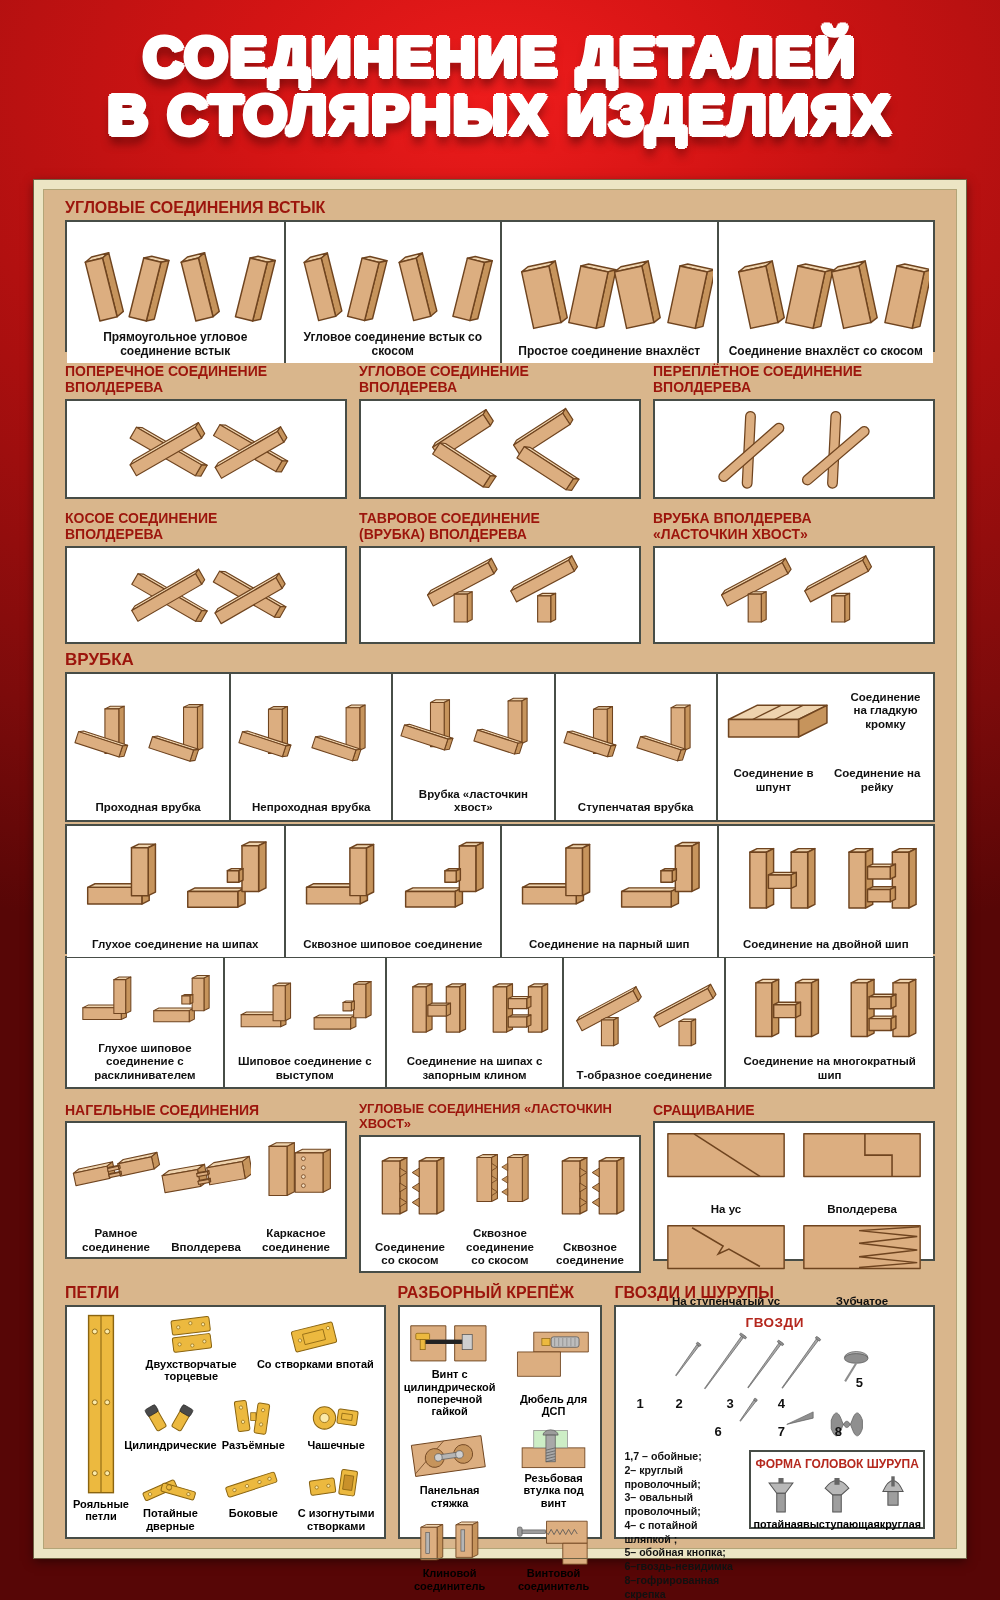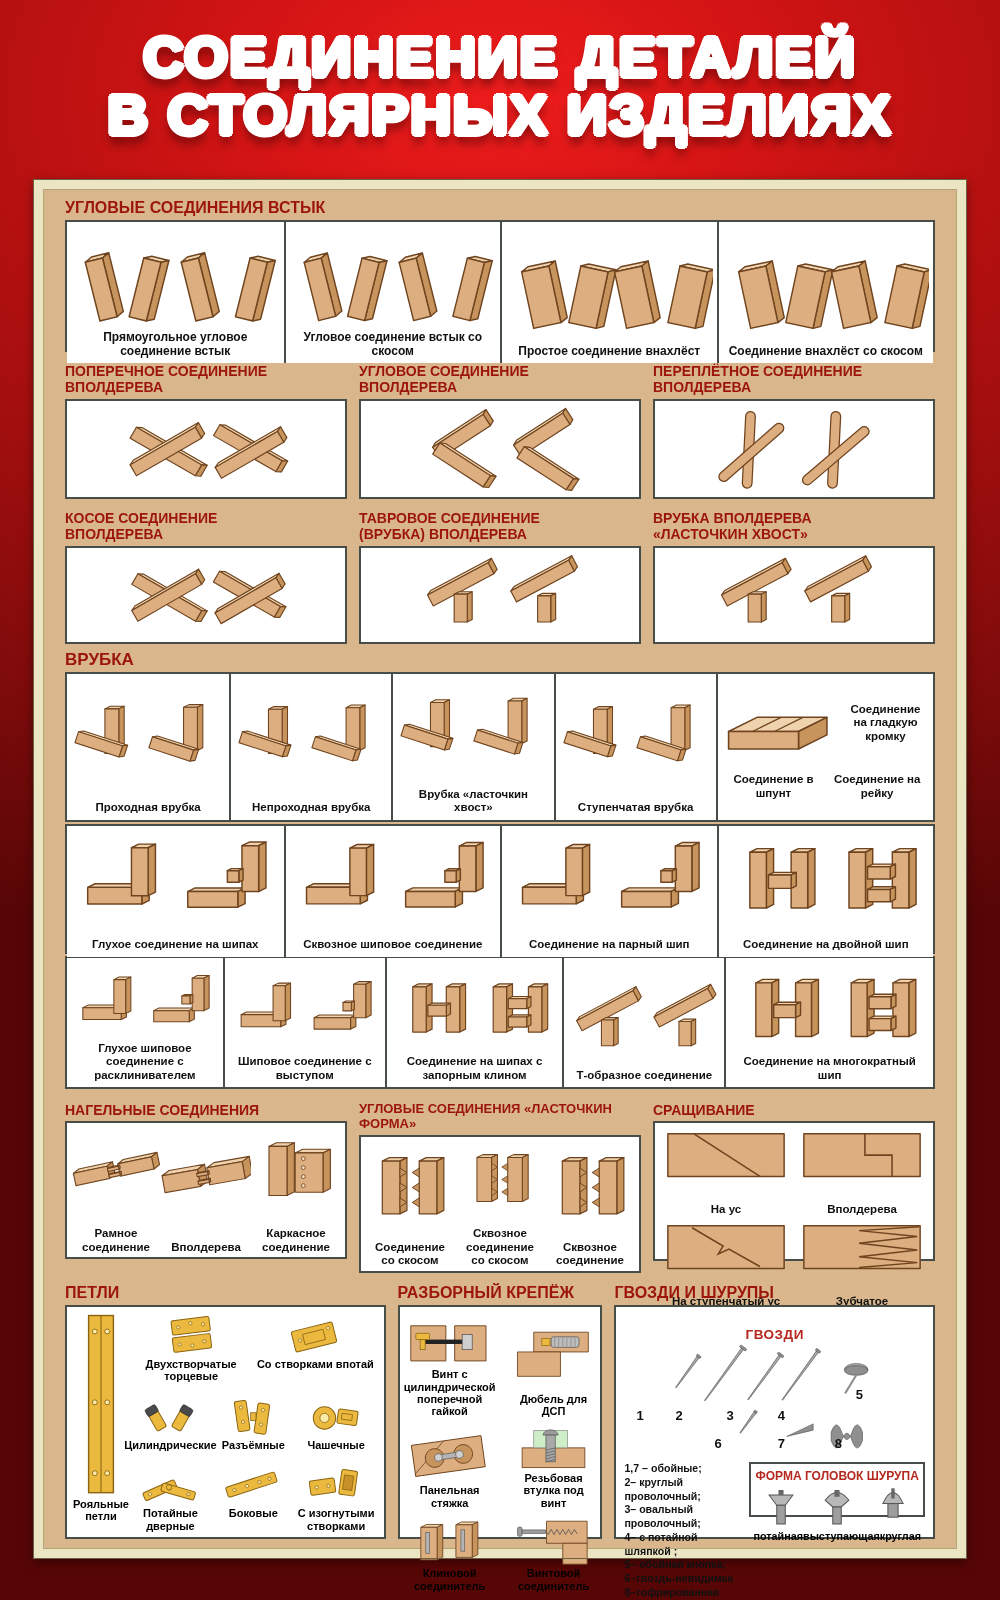--- a/index.html
+++ b/index.html
@@ -22,41 +22,41 @@
   .panel:first-child{border-left:none;}
   .panel svg{display:block;width:100%;flex:1 1 auto;min-height:0;}
   .cap{font-weight:bold;font-size:12px;text-align:center;line-height:1.18;color:#101010;padding:0 3px;}
   .cap.tiny{font-size:11.5px;}
   .cols3{display:grid;grid-template-columns:1fr 1fr 1fr;column-gap:12px;}
   .colhead{height:38px;display:flex;align-items:flex-start;}
   .pbox{background:#fff;border:2px solid #474d47;display:flex;align-items:center;justify-content:center;padding:2px;}
   .pbox svg{display:block;width:100%;height:100%;}
   .h96{height:92px;} .h94{height:90px;}
   .rowgap{height:9px;} .rowgap2{height:11px;}
-  .edge-panel{justify-content:flex-start;padding:16px 4px 2px;}
+  .edge-panel{justify-content:flex-start;padding:4px 4px 2px;}
   .edge-top{display:flex;width:100%;align-items:center;}
   .edge-top svg{width:58%;flex:none;}
   .edge-top .cap{flex:1;}
   .edge-bot{display:flex;width:100%;flex:1;}
   .edge-item{flex:1;display:flex;flex-direction:row;justify-content:flex-end;align-items:center;}
   .edge-item svg{width:92%;flex:1;min-height:0;}
   .itemcol{display:flex;flex-direction:column;align-items:center;justify-content:flex-end;min-width:0;gap:20px;}
   .itemcol svg{display:block;width:100%;flex:1 1 auto;min-height:0;}
   .bot-panel{background:#fff;border:2px solid #474d47;height:234px;box-sizing:border-box;padding:5px 6px;display:flex;}
   .hinge-left{width:56px;display:flex;flex-direction:column;align-items:center;}
   .hinge-left svg{width:42px;height:186px;}
   .hinge-right{flex:1;display:flex;flex-direction:column;justify-content:space-between;min-width:0;}
   .hrow{display:flex;}
   .hitem{flex:1;display:flex;flex-direction:column;align-items:center;min-width:0;}
   .hitem svg{width:78px;height:46px;}
   .hlab{font-weight:bold;font-size:11px;text-align:center;line-height:1.12;}
   .fwgrid{flex:1;display:grid;grid-template-columns:1.08fr 1fr;gap:2px 19px;}
   .fitem{display:flex;flex-direction:column;align-items:center;justify-content:flex-end;min-width:0;}
   .fitem svg{width:96%;flex:1;min-height:0;}
-  .nails-panel{flex-direction:column;padding:20px 8px;}
+  .nails-panel{flex-direction:column;padding:8px 8px;}
   .gvh{color:#b5281e;font-weight:bold;font-size:13.5px;text-align:center;letter-spacing:.5px;}
   .nails-fig{position:relative;height:118px;}
   .nails-fig svg{width:100%;height:100%;display:block;}
   .nnum{position:absolute;font-weight:bold;font-size:13px;color:#111;}
   .gv-bottom{flex:1;display:flex;gap:7px;margin-top:2px;min-height:0;}
   .legend{width:118px;font-weight:bold;font-size:10.6px;line-height:1.3;color:#111;}
   .legend span{display:block;}
   .screwbox{flex:1;border:2px solid #474d47;display:flex;flex-direction:column;align-items:center;padding:3px 2px 4px;min-width:0;}
   .sbh{color:#b5281e;font-weight:bold;font-size:12px;text-align:center;margin:2px 0 1px;}
   .shrow{display:flex;width:100%;justify-content:space-around;flex:1;align-items:center;}
@@ -718,21 +718,21 @@
                 <circle cx="64" cy="33" r="2.4" fill="#f0d9ba" stroke="#6f441f" stroke-width="1"></circle>
                 <circle cx="64" cy="44" r="2.4" fill="#f0d9ba" stroke="#6f441f" stroke-width="1"></circle>
                 <circle cx="64" cy="55" r="2.4" fill="#f0d9ba" stroke="#6f441f" stroke-width="1"></circle>
                 <circle cx="64" cy="66" r="2.4" fill="#f0d9ba" stroke="#6f441f" stroke-width="1"></circle>
               </svg>
             <div class="cap tiny">Каркасное соединение</div>
           </div>
         </div>
       </div>
       <div>
-        <div class="sec-h small" style="font-size:13px;">УГЛОВЫЕ СОЕДИНЕНИЯ «ЛАСТОЧКИН ФОРМА»</div>
+        <div class="sec-h small" style="font-size:13px;">УГЛОВЫЕ СОЕДИНЕНИЯ «ЛАСТОЧКИН ХВОСТ»</div>
         <div class="pbox" style="height:128px;padding:3px 4px;">
           <div class="itemcol" style="flex:1;height:100%;">
             <svg viewBox="0 0 95 92">
                 <polygon points="16,24 24,20 44,20 36,24" fill="#eed3ae" stroke="#6f441f" stroke-width="1.4" stroke-linejoin="round"></polygon>
                 <polygon points="36,24 44,20 44,80 36,84" fill="#c6945c" stroke="#6f441f" stroke-width="1.4" stroke-linejoin="round"></polygon>
                 <polygon points="16,24 36,24 36,84 16,84" fill="#dcae80" stroke="#6f441f" stroke-width="1.4" stroke-linejoin="round"></polygon>
                 <polygon points="58,24 66,20 86,20 78,24" fill="#eed3ae" stroke="#6f441f" stroke-width="1.4" stroke-linejoin="round"></polygon>
                 <polygon points="78,24 86,20 86,80 78,84" fill="#c6945c" stroke="#6f441f" stroke-width="1.4" stroke-linejoin="round"></polygon>
                 <polygon points="58,24 78,24 78,84 58,84" fill="#dcae80" stroke="#6f441f" stroke-width="1.4" stroke-linejoin="round"></polygon>
                 <polygon points="36,32 44,37 36,42" fill="#c6945c" stroke="#6f441f" stroke-width="1.1" stroke-linejoin="round"></polygon>

